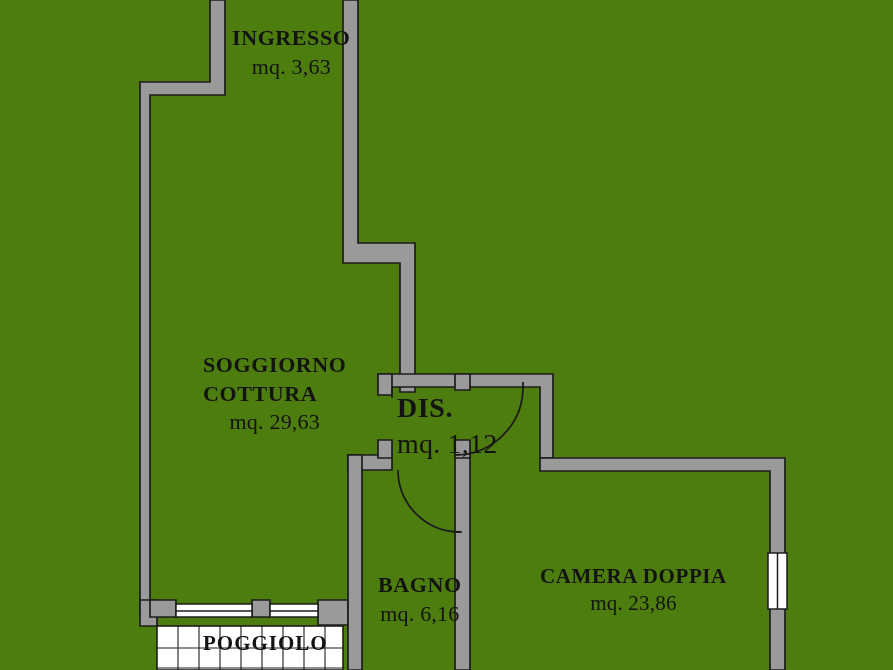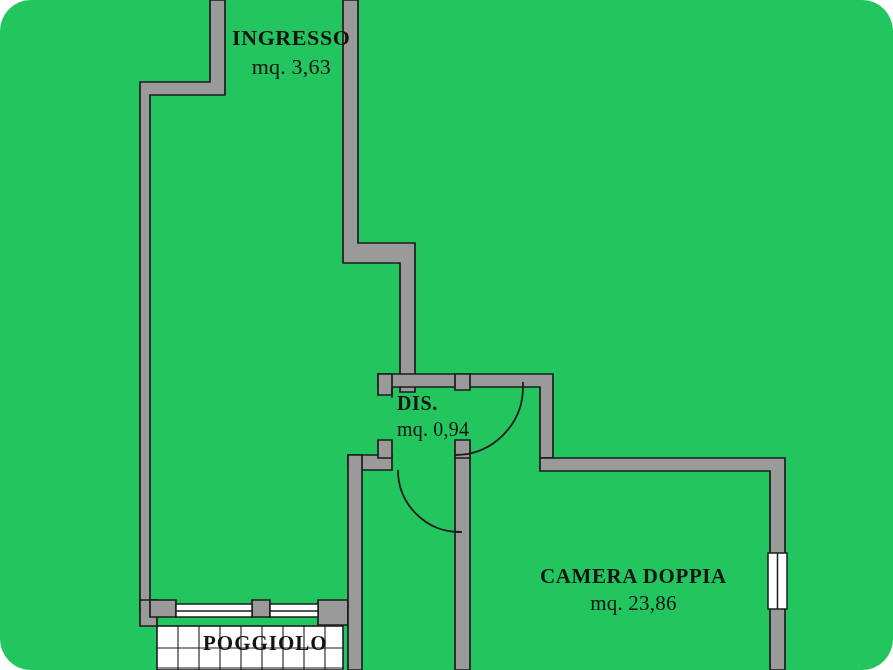--- a/index.html
+++ b/index.html
@@ -11,22 +11,21 @@
   body {
     width: 893px;
     height: 670px;
     overflow: hidden;
     font-family: "Liberation Serif", "DejaVu Serif", serif;
   }
   #floorplan-root {
     position: relative;
     width: 893px;
     height: 670px;
-    background: #22c55e;
-    border-radius: 31px;
+    background: #4d7c0f;
   }
   #plan-svg {
     position: absolute;
     left: 0;
     top: 0;
     width: 893px;
     height: 670px;
     display: block;
   }
   .room-label {
@@ -49,21 +48,21 @@
   }
   .room-label .rl-area {
     display: block;
     font-weight: 400;
     letter-spacing: 0.2px;
     text-align: center;
   }
   
   #label-ingresso       { left: 232px; top: 24px;  font-size: 22px; text-align: left; }
   #label-soggiorno      { left: 203px; top: 351px; font-size: 22px; text-align: left; }
-  #label-dis            { left: 397px; top: 390px; font-size: 20px; text-align: left; }
+  #label-dis            { left: 397px; top: 390px; font-size: 28px; text-align: left; }
   #label-bagno          { left: 378px; top: 571px; font-size: 22px; text-align: left; }
   #label-camera         { left: 540px; top: 563px; font-size: 21px; text-align: left; }
   #label-poggiolo       { left: 203px; top: 630px; font-size: 21px; text-align: left; }
   #label-poggiolo .rl-name { font-weight: 700; letter-spacing: 1px; }
 </style>
 </head>
 <body>
 
 <div id="floorplan-root">
 
@@ -184,26 +183,35 @@
       <line x1="392" y1="387" x2="392" y2="398" stroke="#1d1d1d" stroke-width="1.5"></line>
     </g>
 
   </svg>
 
   <div class="room-label" id="label-ingresso">
     <span class="rl-name">INGRESSO</span>
     <span class="rl-area">mq. 3,63</span>
   </div>
 
+  <div class="room-label" id="label-soggiorno">
+    <span class="rl-name">SOGGIORNO</span>
+    <span class="rl-name2">COTTURA</span>
+    <span class="rl-area">mq. 29,63</span>
+  </div>
 
   <div class="room-label" id="label-dis">
     <span class="rl-name">DIS.</span>
-    <span class="rl-area">mq. 0,94</span>
-  </div>
-
+    <span class="rl-area">mq. 1,12</span>
+  </div>
+
+  <div class="room-label" id="label-bagno">
+    <span class="rl-name">BAGNO</span>
+    <span class="rl-area">mq. 6,16</span>
+  </div>
 
   <div class="room-label" id="label-camera">
     <span class="rl-name">CAMERA DOPPIA</span>
     <span class="rl-area">mq. 23,86</span>
   </div>
 
   <div class="room-label" id="label-poggiolo">
     <span class="rl-name">POGGIOLO</span>
     <span class="rl-area"></span>
   </div>

